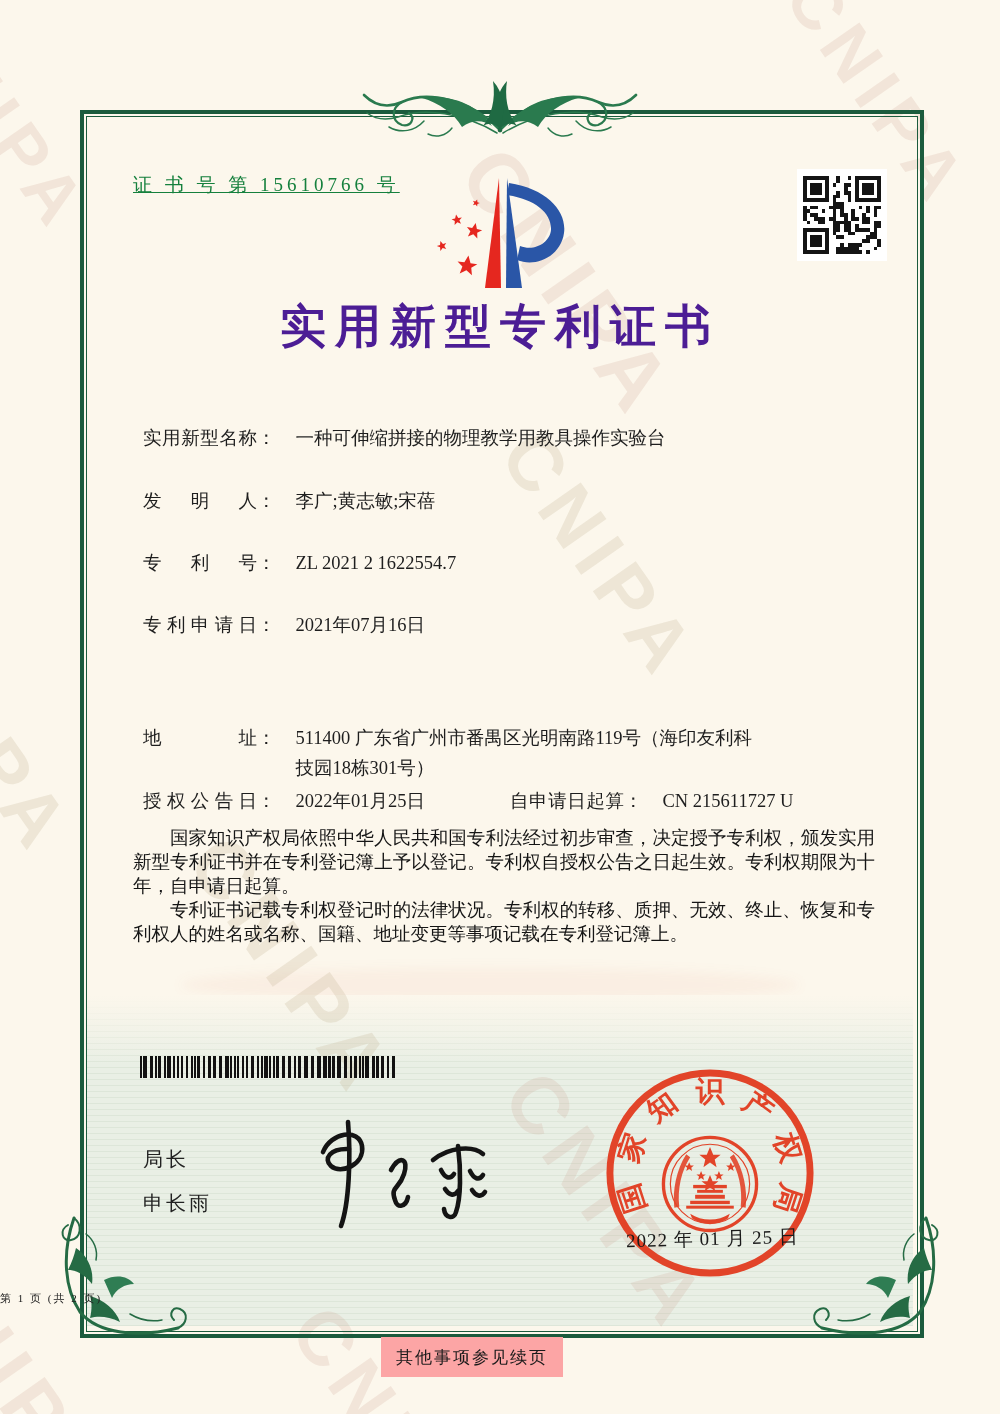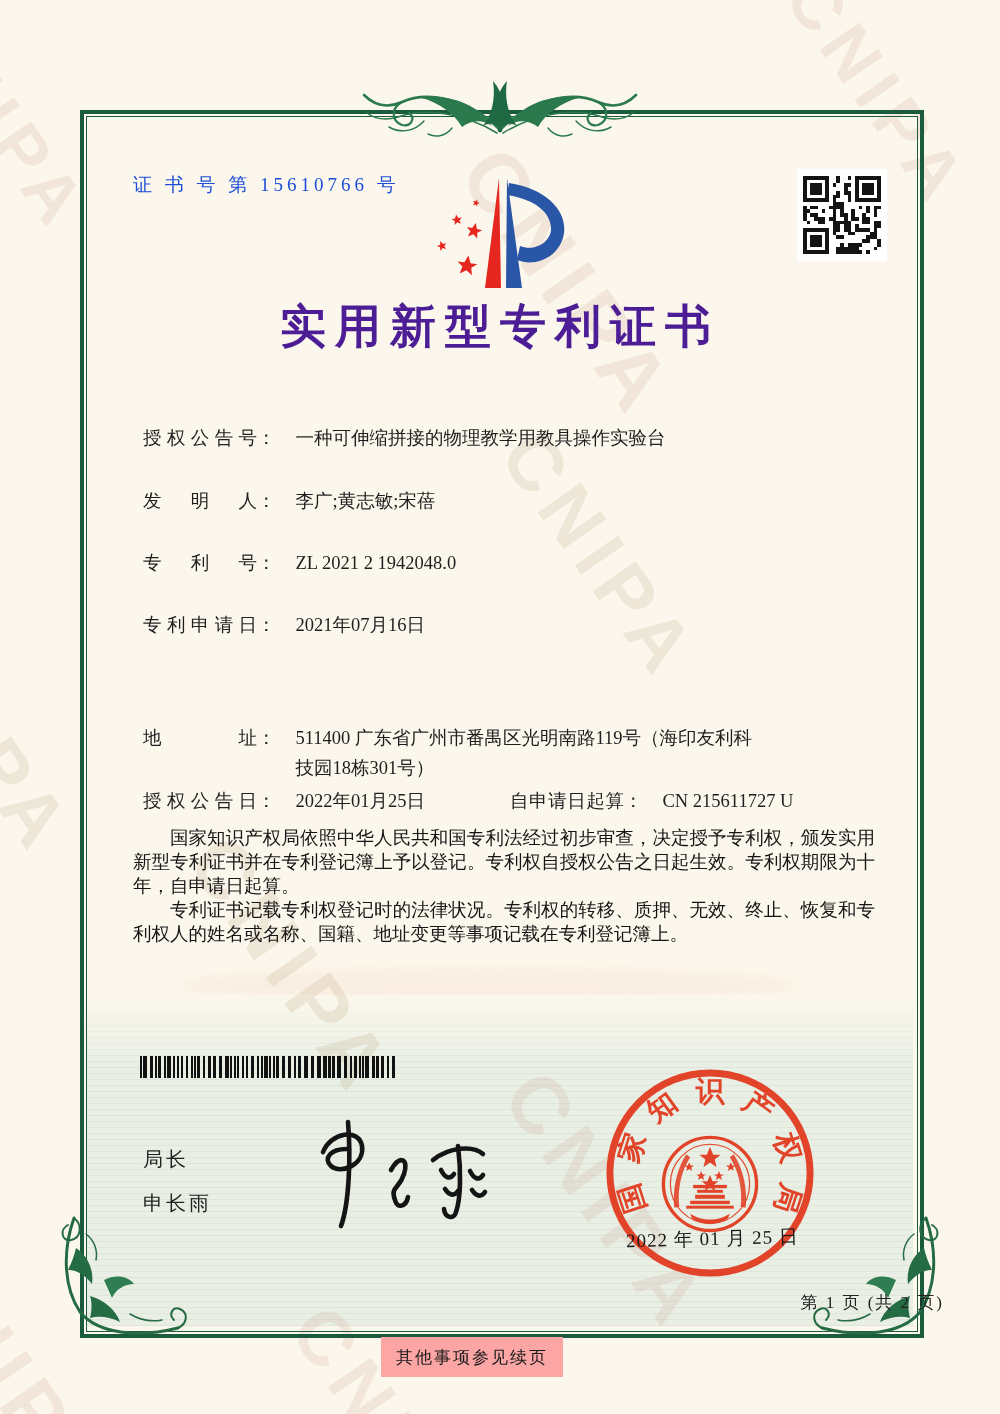--- a/index.html
+++ b/index.html
@@ -34,21 +34,21 @@
     position:absolute;z-index:3;left:80px;top:110px;width:836px;height:1220px;
     border:4px solid #1b5b3d;pointer-events:none;
   }
   .frame::after{
     content:"";position:absolute;left:2px;top:2px;right:2px;bottom:2px;
     border:1.5px solid #1b5b3d;
   }
   .orn{position:absolute;z-index:4;pointer-events:none;}
   
   .cert-no{
-    position:absolute;z-index:5;left:133px;top:172px;font-size:19px;letter-spacing:4px;color:#1d4ed8;
+    position:absolute;z-index:5;left:133px;top:172px;font-size:19px;letter-spacing:4px;color:#15803d;text-decoration:underline;
   }
   .qr-box{
     position:absolute;z-index:5;left:797px;top:169px;width:90px;height:92px;background:#fff;
     display:flex;align-items:center;justify-content:center;
   }
   .logo{position:absolute;z-index:5;left:420px;top:170px;}
   .title{
     position:absolute;z-index:5;left:0;width:100%;top:296px;text-align:center;
     font-size:46px;font-weight:bold;letter-spacing:9px;color:#4c1d95;
   }
@@ -74,22 +74,22 @@
     position:absolute;z-index:5;left:143px;font-size:20px;letter-spacing:3px;
     font-family:Liberation Mono, monospace;color:#222;
   }
   .signature{position:absolute;z-index:6;left:295px;top:1108px;}
   .seal{position:absolute;z-index:6;left:601px;top:1064px;opacity:0.94;}
   .seal-date{
     position:absolute;z-index:7;left:620px;top:1226px;width:185px;text-align:center;
     font-size:19px;letter-spacing:1px;color:#1a1a1a;transform:rotate(-1.5deg);
   }
   .page-info{
-    position:absolute;z-index:5;left:0;width:944px;top:1291px;text-align:right;
-    font-size:17px;letter-spacing:2px;color:#222;
+    position:absolute;z-index:5;left:0;width:944px;top:1291px;text-align:left;
+    font-size:11px;letter-spacing:2px;color:#222;
   }
   .cont-box{
     position:absolute;z-index:5;left:381px;top:1337px;width:182px;height:40px;
     background:#fca5a5;display:flex;align-items:center;justify-content:center;
     font-size:17px;letter-spacing:2px;color:#1a1a1a;
   }
 </style>
 </head>
 <body>
 
@@ -296,27 +296,27 @@
     <use href="#st" transform="translate(56,33) scale(0.38) rotate(18)" fill="#e5271f"></use>
     <use href="#st" transform="translate(37,50) scale(0.55) rotate(-10)" fill="#e5271f"></use>
     <use href="#st" transform="translate(54,61) scale(0.82) rotate(12)" fill="#e5271f"></use>
     <use href="#st" transform="translate(22,76) scale(0.52) rotate(-18)" fill="#e5271f"></use>
     <use href="#st" transform="translate(47,96) scale(1.05) rotate(8)" fill="#e5271f"></use>
   </svg>
 
   <div class="title">实用新型专利证书</div>
 
   <div class="field" style="top:423px;">
-    <span class="flabel">授权公告号</span><span class="colon">：</span><span class="fvalue">一种可伸缩拼接的物理教学用教具操作实验台</span>
+    <span class="flabel">实用新型名称</span><span class="colon">：</span><span class="fvalue">一种可伸缩拼接的物理教学用教具操作实验台</span>
   </div>
   <div class="field" style="top:486px;">
     <span class="flabel">发明人</span><span class="colon">：</span><span class="fvalue">李广;黄志敏;宋蓓</span>
   </div>
   <div class="field" style="top:548px;">
-    <span class="flabel">专利号</span><span class="colon">：</span><span class="fvalue">ZL 2021 2 1942048.0</span>
+    <span class="flabel">专利号</span><span class="colon">：</span><span class="fvalue">ZL 2021 2 1622554.7</span>
   </div>
   <div class="field" style="top:610px;">
     <span class="flabel">专利申请日</span><span class="colon">：</span><span class="fvalue">2021年07月16日</span>
   </div>
   <div class="field" style="top:723px;text-decoration:underline;">
     <span class="flabel">地址</span><span class="colon">：</span><span class="fvalue"><span>511400 广东省广州市番禺区光明南路119号（海印友利科</span><span class="l2">技园18栋301号）</span></span>
   </div>
   <div class="field" style="top:786px;">
     <span class="flabel">授权公告日</span><span class="colon">：</span><span class="fvalue">2022年01月25日</span>
     <span class="second">

